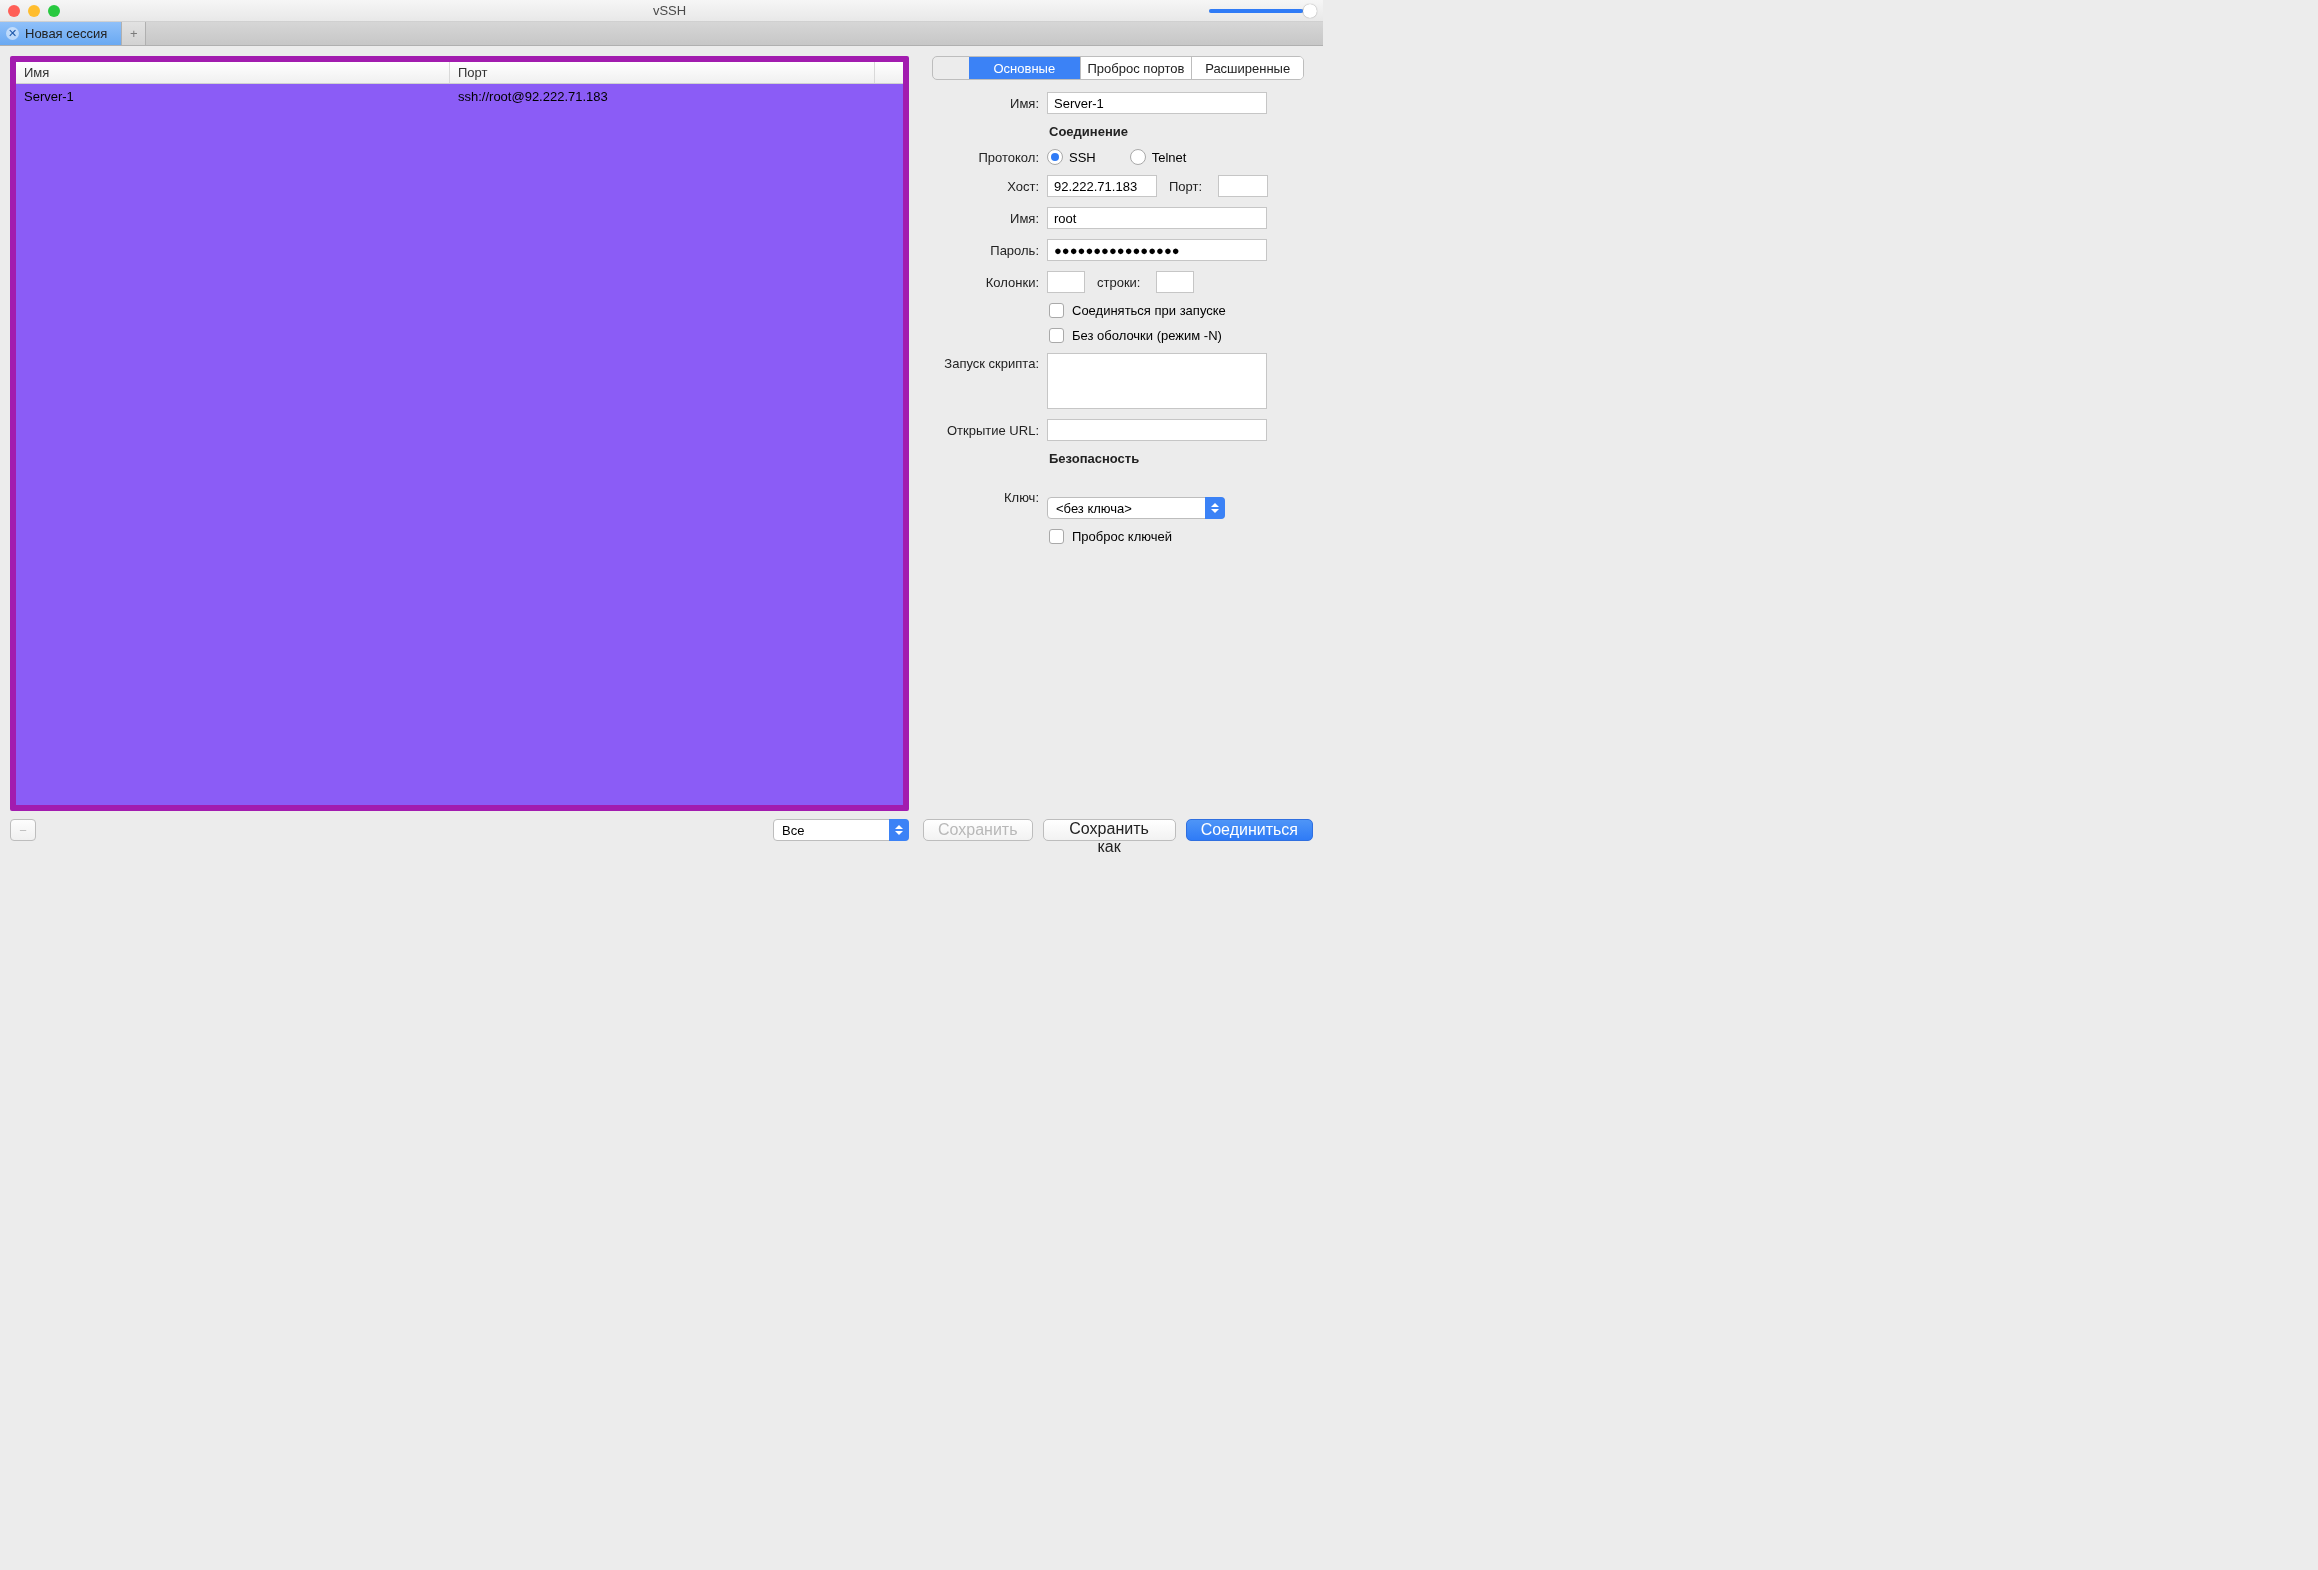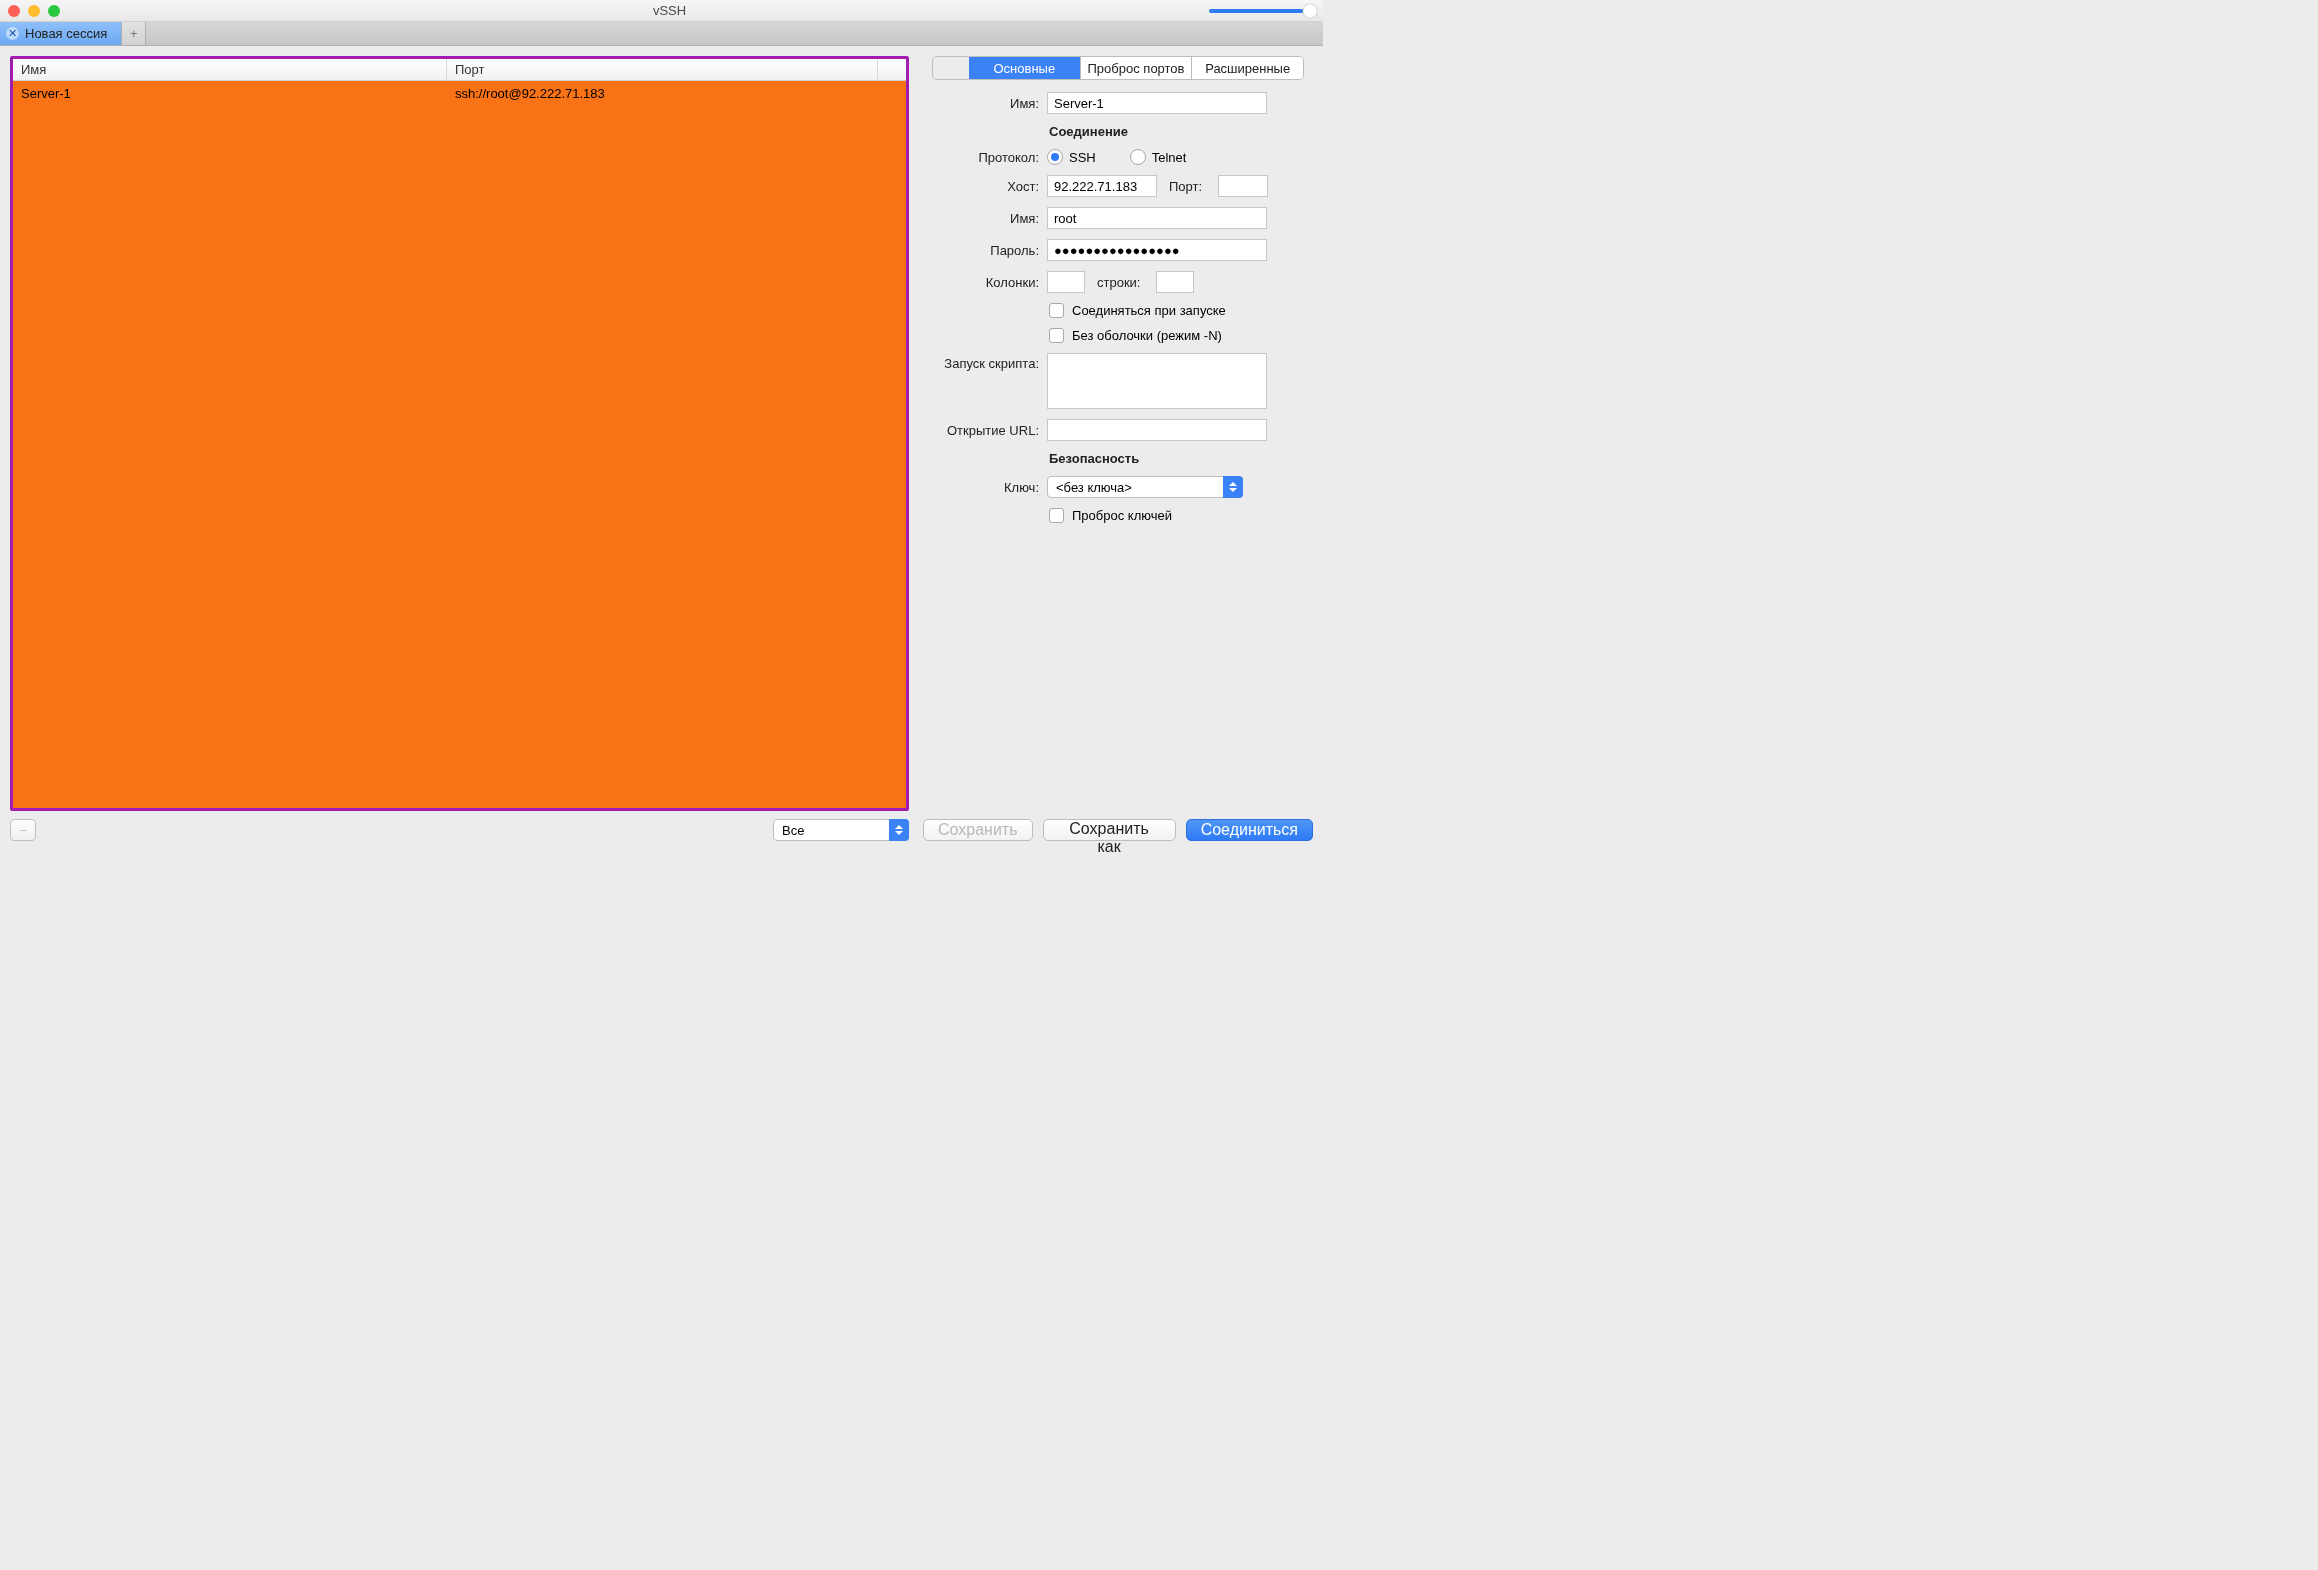--- a/index.html
+++ b/index.html
@@ -21,21 +21,21 @@
 .tab{display:flex;align-items:center;background:linear-gradient(#8fc0f9,#6aa9f2);color:#222;padding:0 14px 0 6px;border-right:1px solid #b0b0b0;font-size:13px;gap:6px;}
 .tab .close{width:13px;height:13px;border-radius:50%;background:rgba(255,255,255,.5);display:flex;align-items:center;justify-content:center;font-size:11px;color:#1b56a8;line-height:1;}
 .addtab{width:24px;display:flex;align-items:center;justify-content:center;color:#7a7a7a;font-size:16px;border-right:1px solid #b0b0b0;background:linear-gradient(#e2e2e2,#d2d2d2);}
 
 
 .main{display:flex;height:803px;}
 .left{flex:1;padding:10px 8px 6px 10px;display:flex;flex-direction:column;min-width:0;}
 .right{width:406px;padding:10px 10px 6px 6px;display:flex;flex-direction:column;}
 
 
-.listwrap{flex:1;border:3px solid #a21caf;border-radius:2px;background:#f97316;display:flex;flex-direction:column;overflow:hidden;}
+.listwrap{flex:1;border:6px solid #a21caf;border-radius:2px;background:#8b5cf6;display:flex;flex-direction:column;overflow:hidden;}
 .thead{display:flex;background:linear-gradient(#ffffff,#f0f0f0);border-bottom:1px solid #d0d0d0;height:22px;align-items:center;color:#333;}
 .th{padding:0 8px;border-right:1px solid #d9d9d9;height:100%;display:flex;align-items:center;}
 .th.name{width:434px;} .th.path{flex:1;} .th.last{width:28px;border-right:none;}
 .trow{display:flex;height:24px;align-items:center;padding:0;border-bottom:0;}
 .td{padding:0 8px;}
 .td.name{width:434px;} .td.path{flex:1;}
 
 
 .leftfoot{display:flex;align-items:center;justify-content:space-between;margin-top:6px;height:26px;}
 .sqbtn{width:26px;height:22px;border:1px solid #bdbdbd;border-radius:4px;background:linear-gradient(#fdfdfd,#f0f0f0);display:flex;align-items:center;justify-content:center;color:#bdbdbd;font-size:16px;}
@@ -58,21 +58,21 @@
 .lblsm{width:auto;padding:0 16px 0 12px;color:#222;}
 .inp{height:22px;border:1px solid #c6c6c6;border-radius:0;background:#fff;padding:0 6px;font-size:13px;}
 .inp.w220{width:220px;} .inp.w110{width:110px;} .inp.w50{width:50px;} .inp.w38{width:38px;}
 textarea.inp{height:56px;width:220px;resize:none;padding:4px 6px;}
 .section{font-weight:600;margin:6px 0 10px 126px;color:#222;}
 .radiog{display:flex;align-items:center;gap:6px;}
 .radio{width:16px;height:16px;border:1px solid #a9a9a9;border-radius:50%;display:inline-flex;align-items:center;justify-content:center;background:#fff;}
 .radio.checked::after{content:"";width:8px;height:8px;border-radius:50%;background:#2f7bf6;}
 .chkrow{display:flex;align-items:center;margin:0 0 10px 126px;gap:8px;}
 .chk{width:15px;height:15px;border:1px solid #a9a9a9;border-radius:3px;background:#fff;}
-.keysel{position:relative;width:196px;height:22px;}
+.keysel{position:relative;width:178px;height:22px;margin-top:21px;}
 
 
 .rightfoot{display:flex;justify-content:flex-end;gap:10px;height:26px;align-items:center;}
 .btn{height:22px;padding:0 14px;border:1px solid #bdbdbd;border-radius:5px;background:linear-gradient(#fff,#f2f2f2);font-size:16px;color:#222;}
 .btn.disabled{color:#b8b8b8;}
 .btn.primary{background:linear-gradient(#4e95f7,#2f7bf6);border-color:#2f6fe0;color:#fff;}
 </style>
 </head>
 <body>
 

